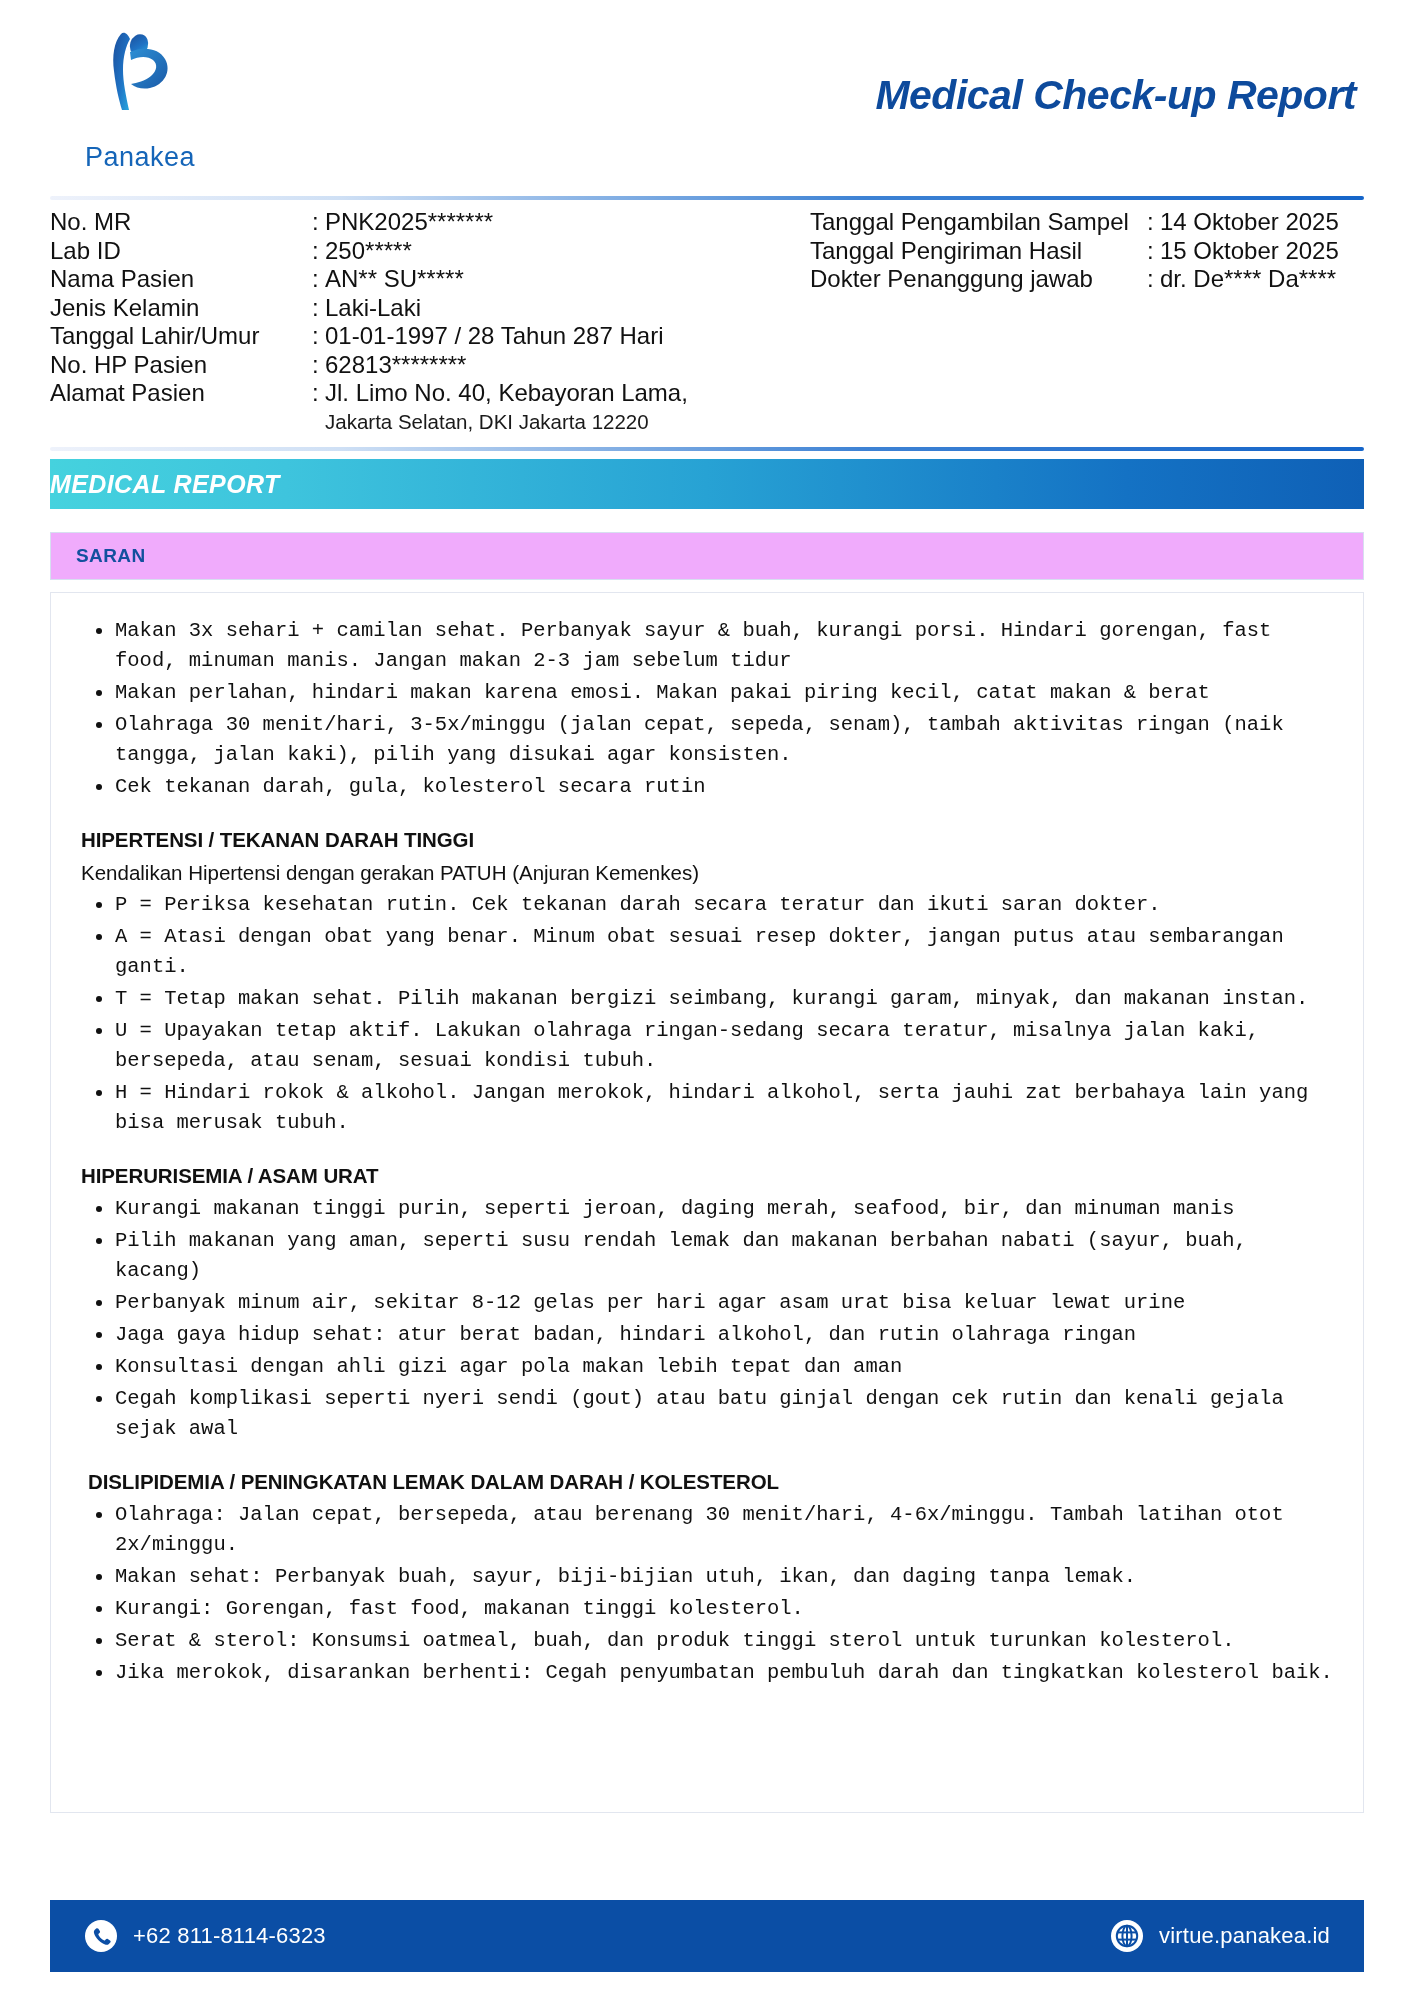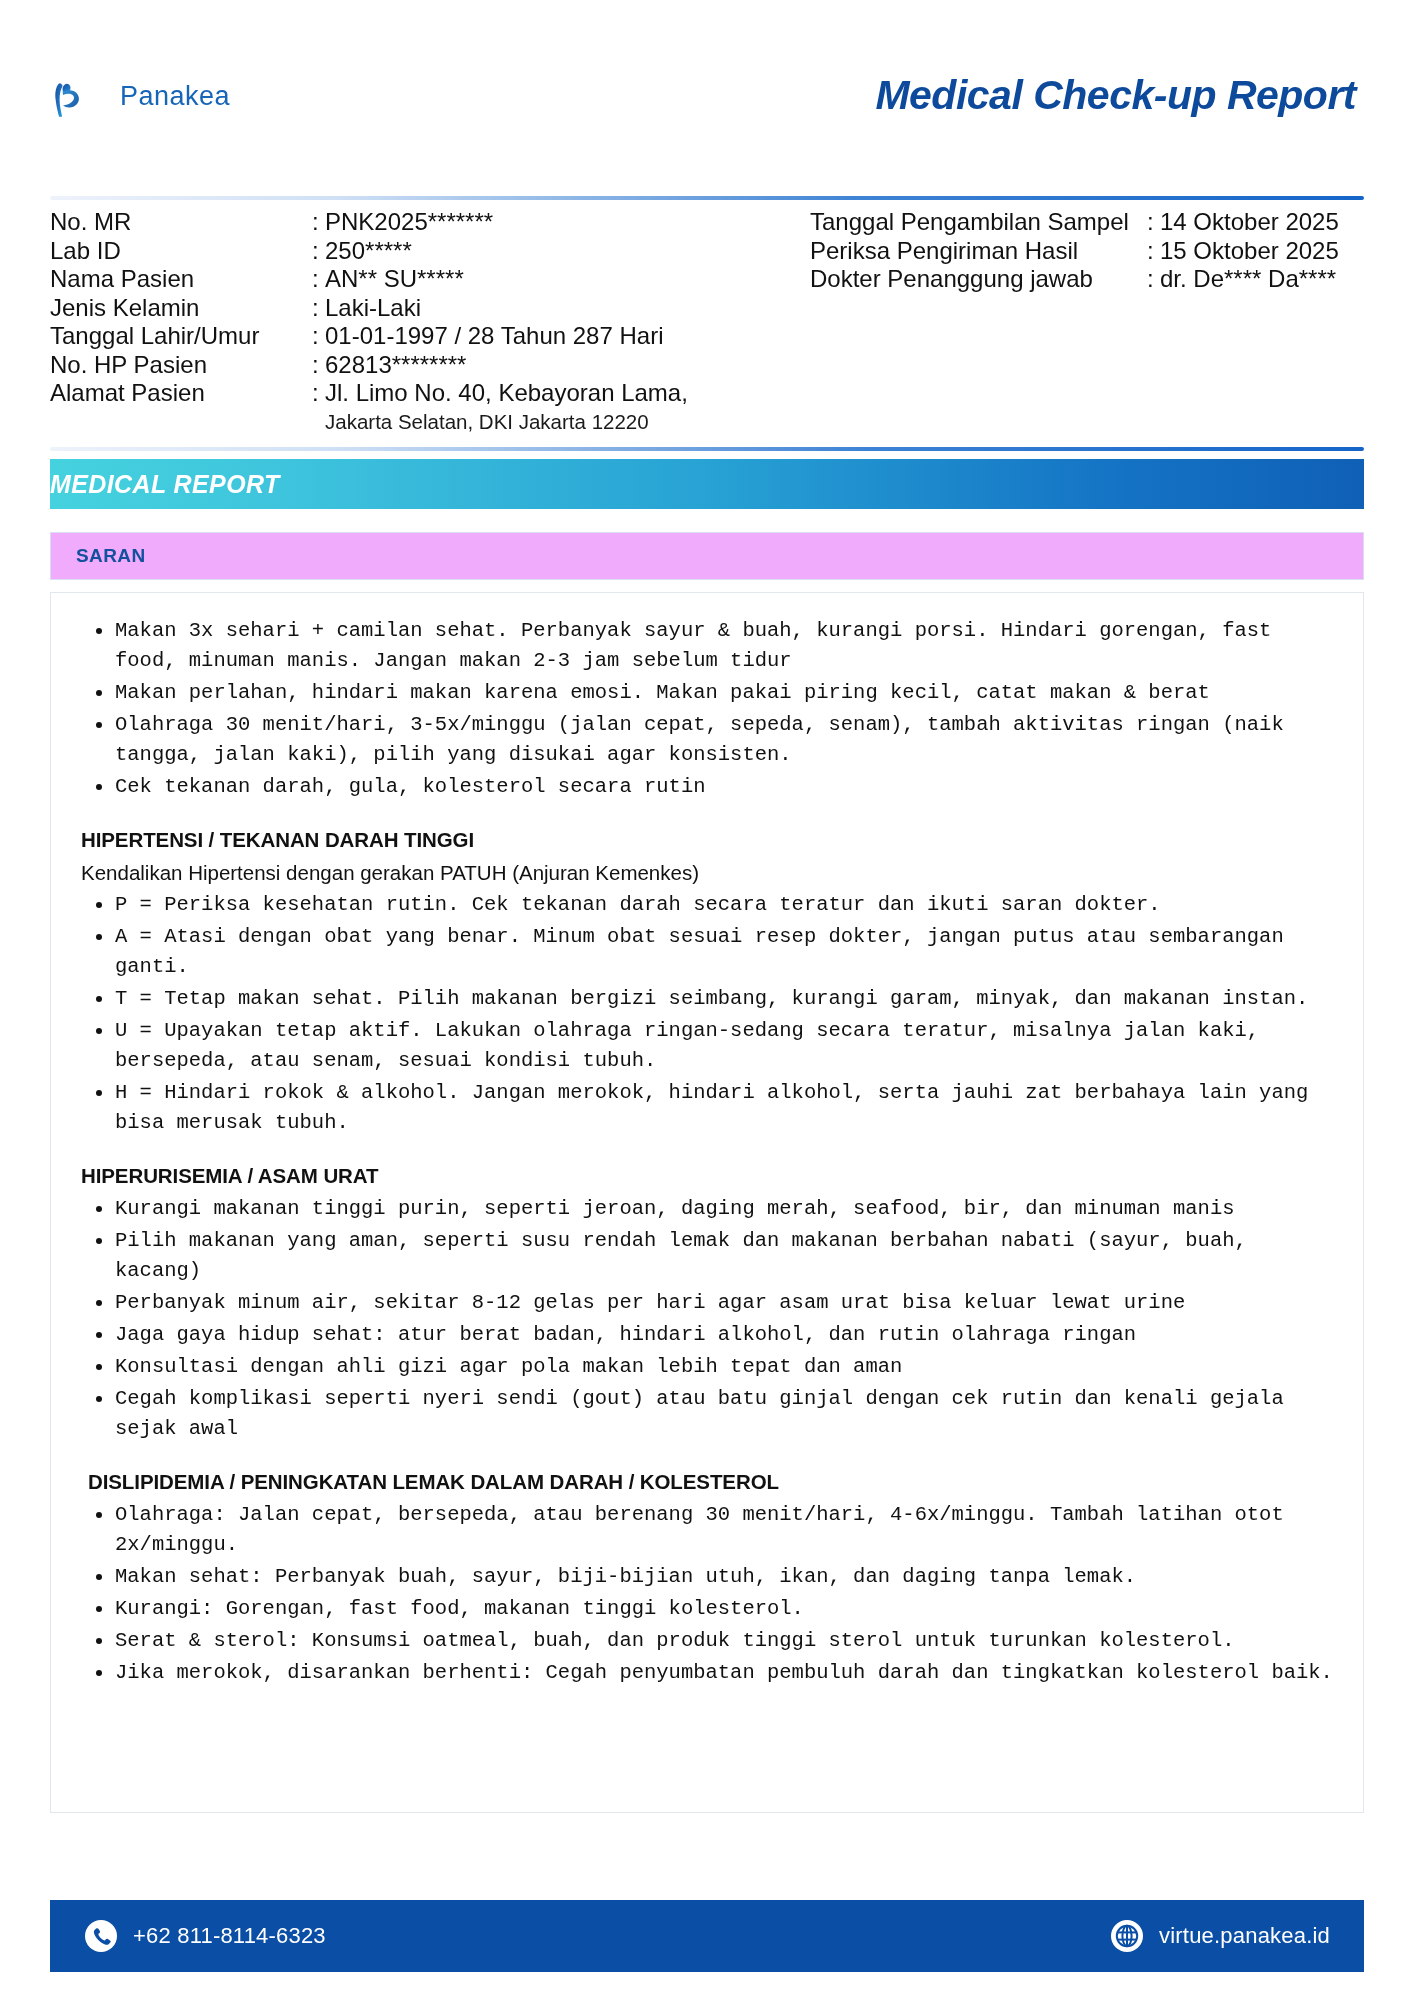--- a/index.html
+++ b/index.html
@@ -11,21 +11,21 @@
     color: #1a1a1a;
   }
   .page { position: relative; width: 1414px; height: 2000px; background:#fff; }
 
   
   .header {
     position: absolute; left: 0; top: 0; width: 1414px; height: 190px;
     display: flex; align-items: center; justify-content: space-between;
     padding: 0 50px;
   }
-  .logo-wrap { display: flex; flex-direction: row; align-items: center; width: 180px; padding-top: 8px; gap: 36px; }
+  .logo-wrap { display: flex; flex-direction: column; align-items: center; width: 180px; padding-top: 8px; gap: 36px; }
   .logo-mark { width: 78px; height: 86px; display:block; }
   .logo-text { font-size: 27px; color:#1565b8; letter-spacing: .5px; margin-top: -6px; font-family:"Liberation Sans", sans-serif; }
   .report-title {
     font-size: 41px; font-weight: bold; font-style: italic;
     color: #0d4a9c; letter-spacing: -0.5px; padding-right: 8px;
   }
 
   
   .rule-grad {
     position:absolute; left:50px; width:1314px; height:4px;
@@ -171,21 +171,21 @@
       <div class="info-cont">Jakarta Selatan, DKI Jakarta 12220</div>
     </div>
 
     <div class="info-col right">
       <div class="info-row">
         <span class="info-label">Tanggal Pengambilan Sampel</span>
         <span class="info-sep">:</span>
         <span class="info-value">14 Oktober 2025</span>
       </div>
       <div class="info-row">
-        <span class="info-label">Periksa Pengiriman Hasil</span>
+        <span class="info-label">Tanggal Pengiriman Hasil</span>
         <span class="info-sep">:</span>
         <span class="info-value">15 Oktober 2025</span>
       </div>
       <div class="info-row">
         <span class="info-label">Dokter Penanggung jawab</span>
         <span class="info-sep">:</span>
         <span class="info-value">dr. De**** Da****</span>
       </div>
     </div>
   </div>

